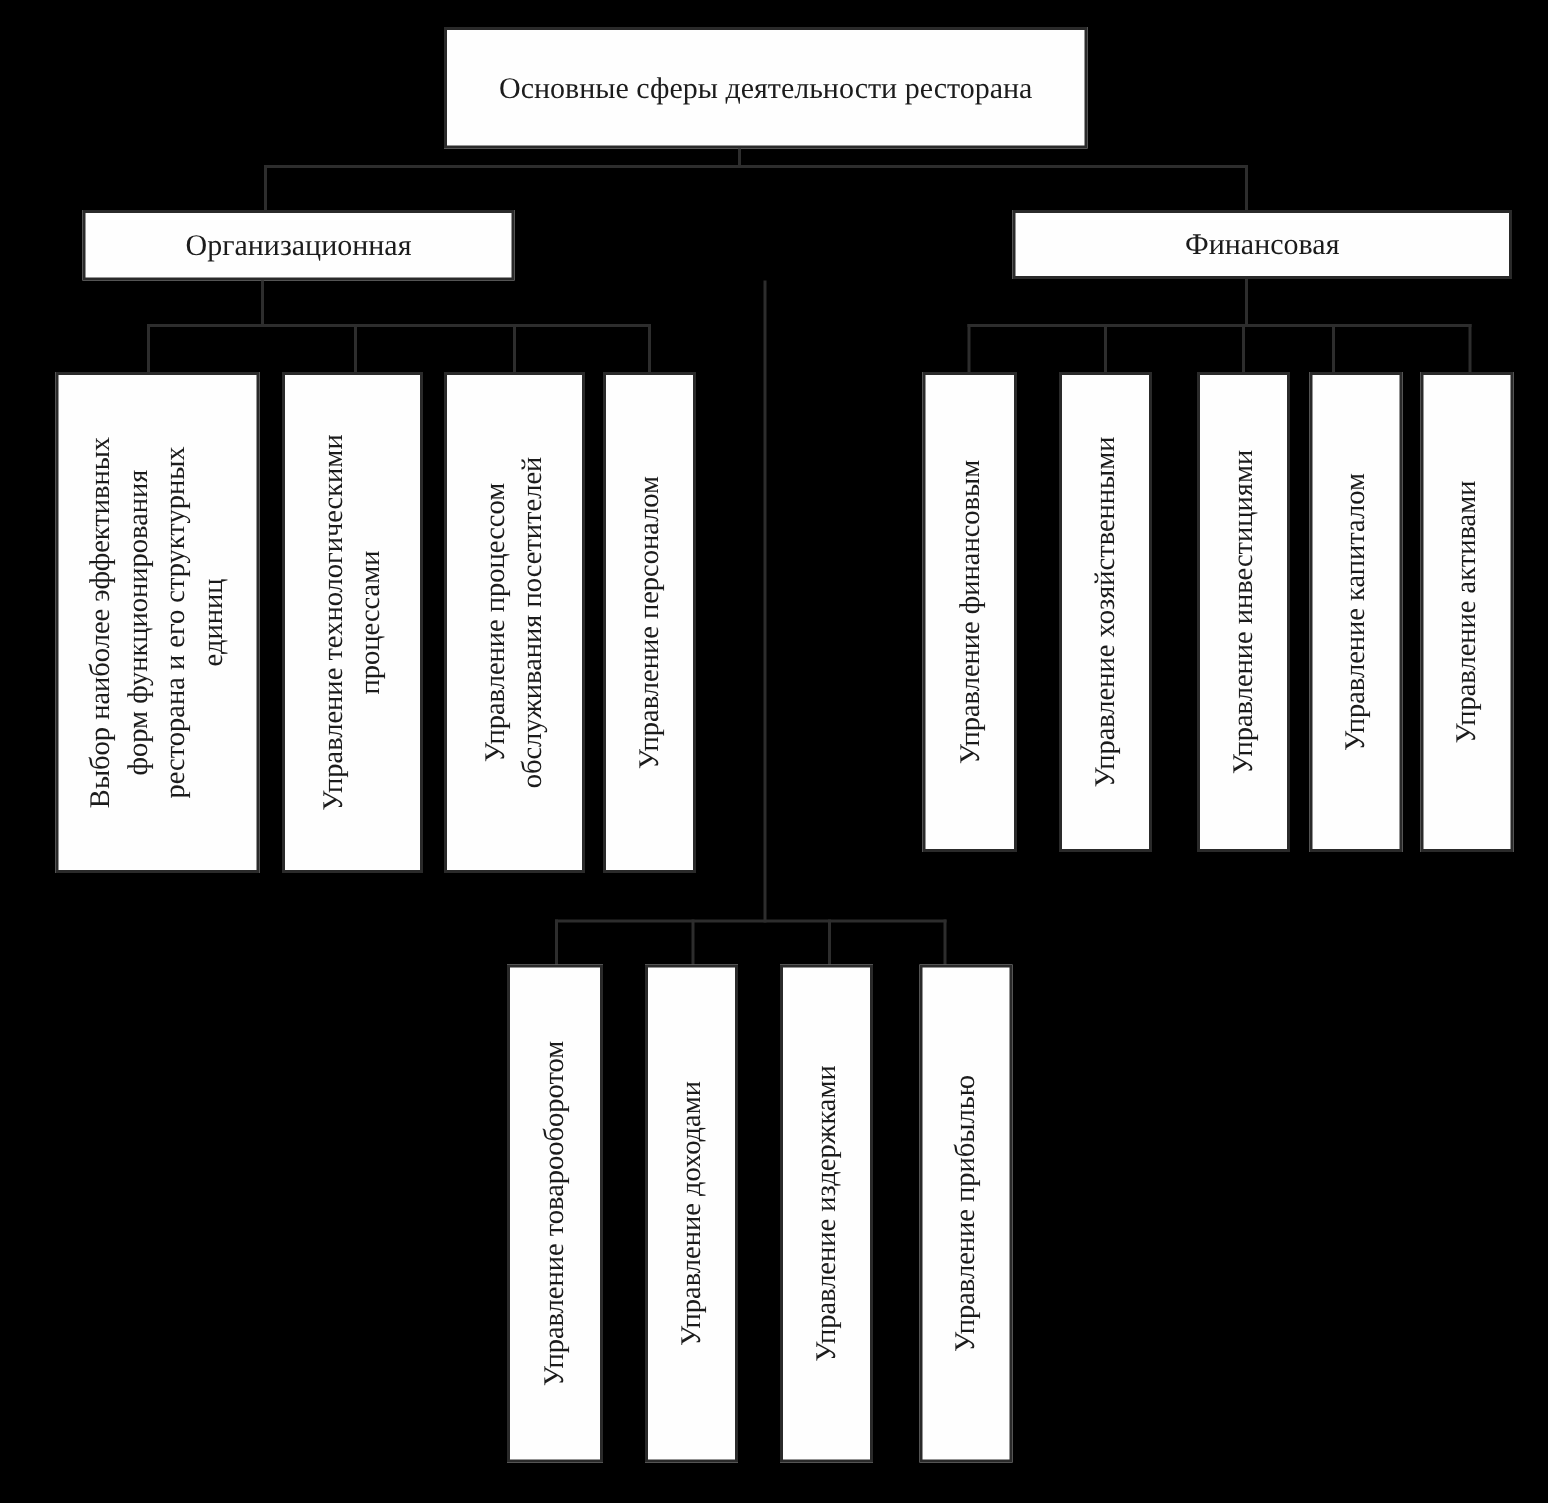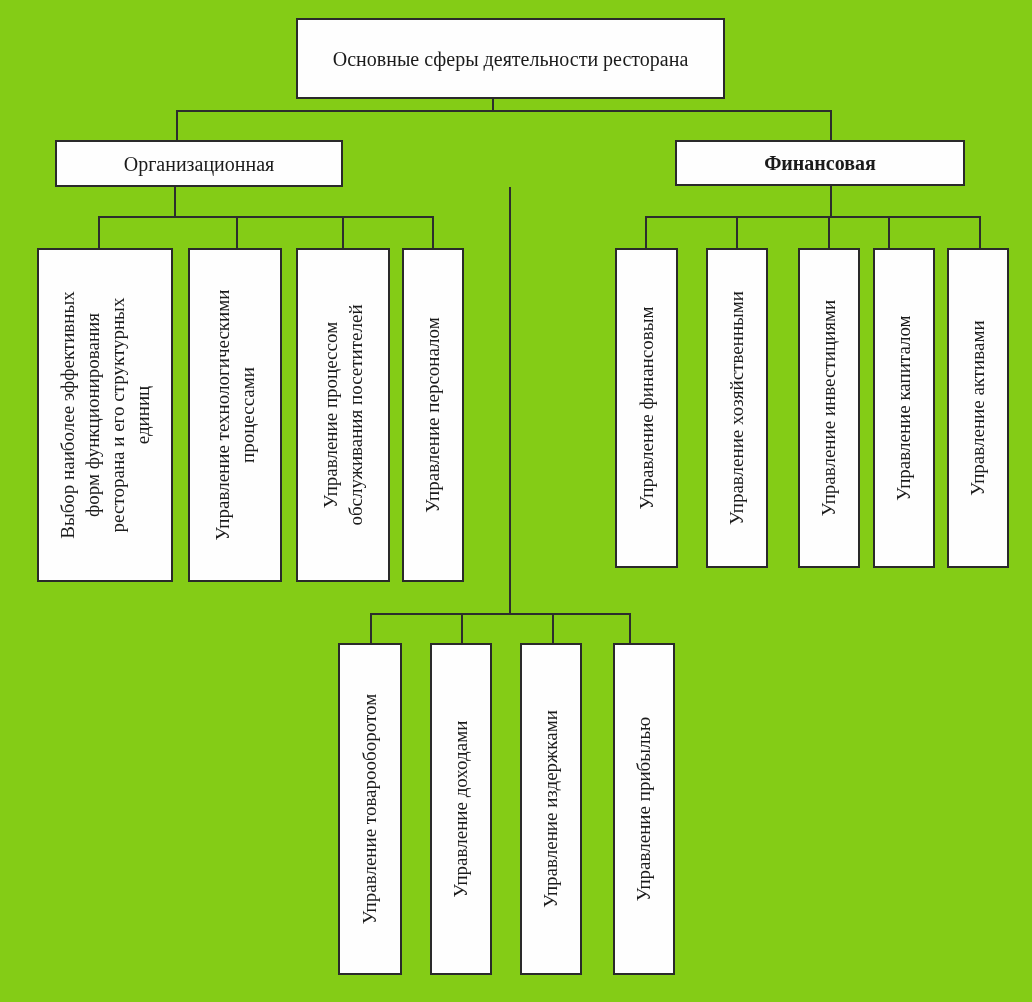--- a/index.html
+++ b/index.html
@@ -6,21 +6,21 @@
   html, body {
     margin: 0;
     padding: 0;
     background: #fbfbf9;
     font-family: "Liberation Serif", "DejaVu Serif", serif;
   }
   .canvas {
     position: relative;
     width: 1032px;
     height: 1002px;
-    background: #84cc16;
+    background: #000000;
     color: #1b1b1b;
     overflow: hidden;
   }
   .box {
     position: absolute;
     background: #fefefe;
     border: 2px solid #2a2a2a;
     box-sizing: border-box;
   }
   .hbox {
@@ -65,21 +65,21 @@
   </div>
 
   <div class="line vline" style="left:492px; top:99px; height:13px;"></div>
   <div class="line hline" style="left:176px; top:110px; width:656px;"></div>
   <div class="line vline" style="left:176px; top:110px; height:30px;"></div>
   <div class="line vline" style="left:830px; top:110px; height:30px;"></div>
 
   <div class="box hbox" style="left:55px; top:140px; width:288px; height:47px;">
     <span>Организационная</span>
   </div>
-  <div class="box hbox" style="left:675px; top:140px; width:290px; height:46px;font-weight:bold;">
+  <div class="box hbox" style="left:675px; top:140px; width:333px; height:46px;">
     <span>Финансовая</span>
   </div>
 
   <div class="line vline" style="left:174px; top:187px; height:30px;"></div>
   <div class="line hline" style="left:98px; top:216px; width:336px;"></div>
   <div class="line vline" style="left:98px;  top:216px; height:32px;"></div>
   <div class="line vline" style="left:236px; top:216px; height:32px;"></div>
   <div class="line vline" style="left:342px; top:216px; height:32px;"></div>
   <div class="line vline" style="left:432px; top:216px; height:32px;"></div>
 

